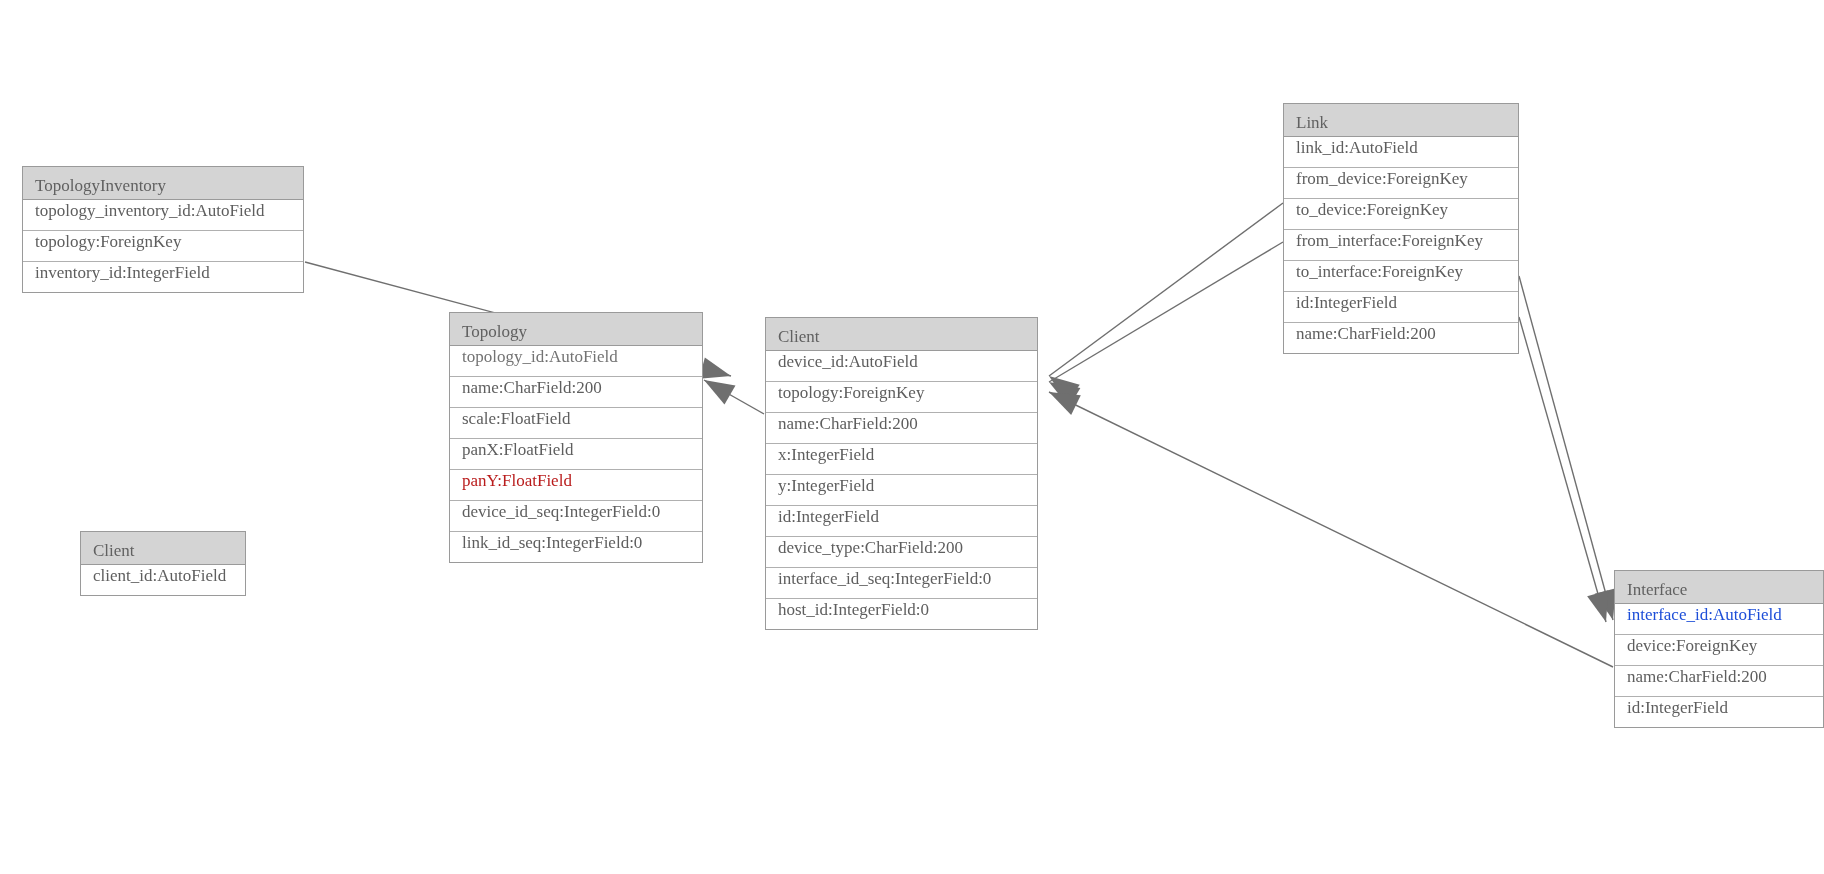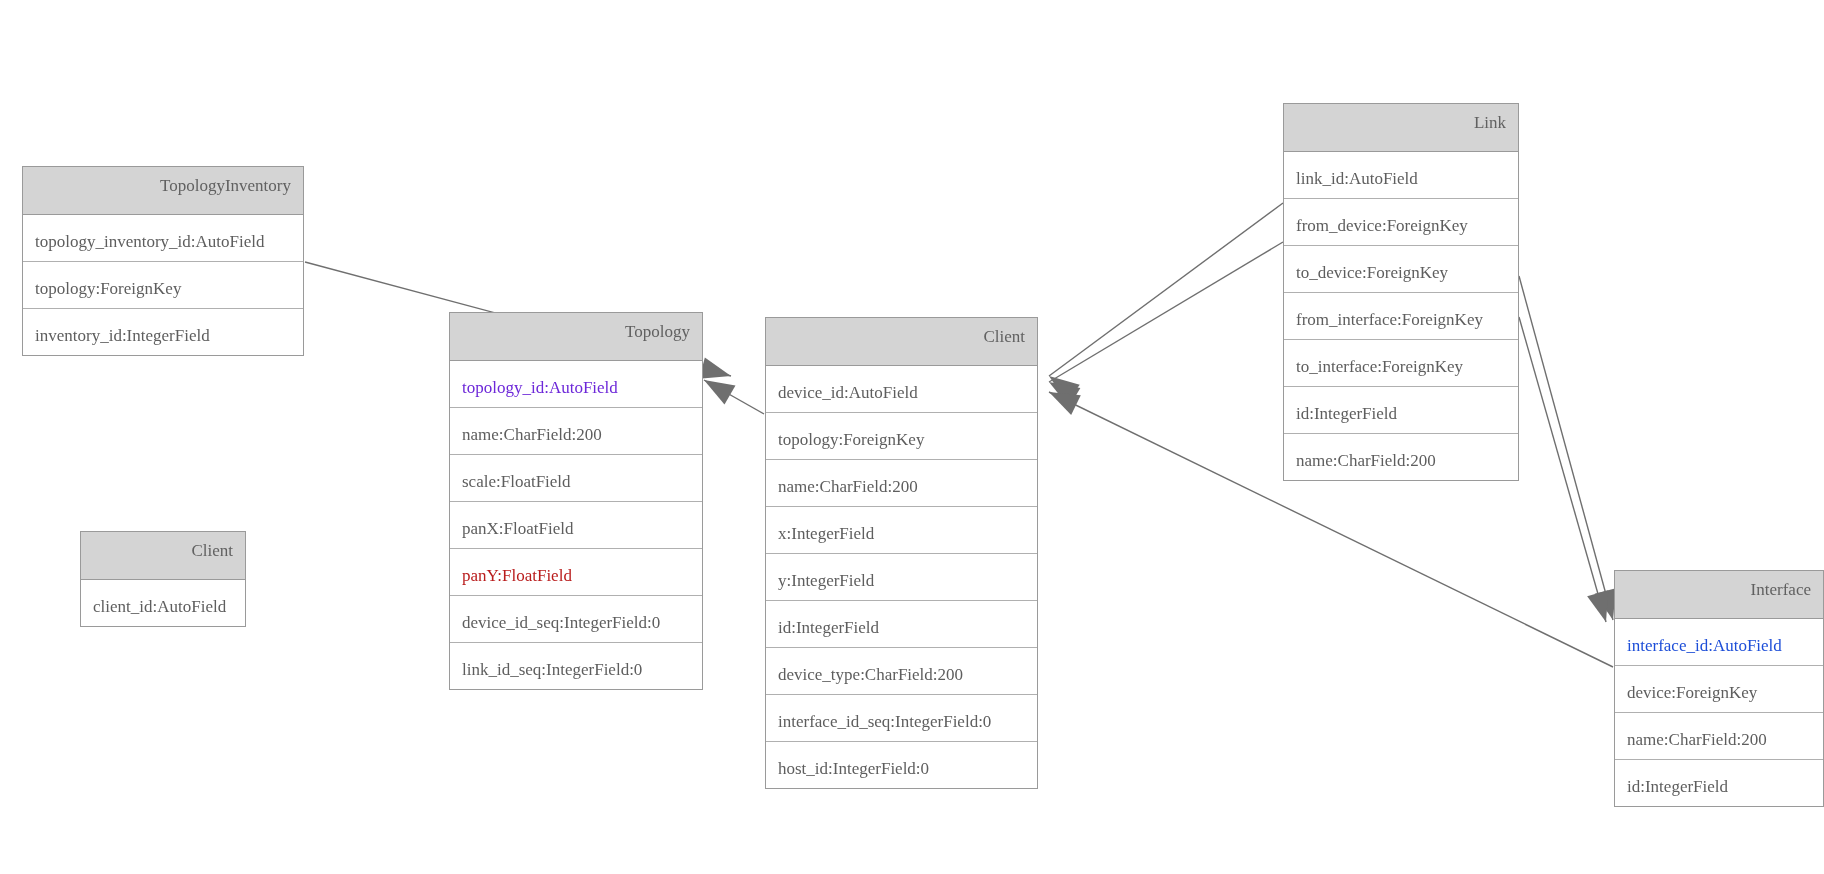--- a/index.html
+++ b/index.html
@@ -33,31 +33,30 @@
     background: #ffffff;
     z-index: 5;
   }
   .entity-header {
     box-sizing: border-box;
     background: #d4d4d4;
     border-bottom: 1px solid #9a9a9a;
     color: #616161;
     font-size: 17px;
     line-height: 1;
-    padding: 10px 12px 20px 12px;
+    padding: 10px 12px 5px 12px;
     white-space: nowrap;
-    text-align: right;
   }
   .entity-field {
     box-sizing: border-box;
     border-bottom: 1px solid #b0b0b0;
     color: #5e5e5e;
     font-size: 17px;
     line-height: 1;
-    padding: 18px 12px 11px 12px;
+    padding: 2px 12px 11px 12px;
     white-space: nowrap;
     background: #ffffff;
   }
   .entity-field:last-child {
     border-bottom: none;
   }
 </style>
 </head>
 <body>
 
@@ -90,21 +89,21 @@
         <div class="entity-field" style="color: rgb(94, 94, 94); border-bottom-color: rgb(176, 176, 176);">topology_inventory_id:AutoField</div>
         <div class="entity-field" style="color: rgb(94, 94, 94); border-bottom-color: rgb(176, 176, 176);">topology:ForeignKey</div>
         <div class="entity-field" style="color: rgb(94, 94, 94); border-bottom-color: rgb(176, 176, 176);">inventory_id:IntegerField</div>
       </div>
       <div class="entity" style="left: 80px; top: 531px; width: 166px; border-color: rgb(154, 154, 154);">
         <div class="entity-header" style="background: rgb(212, 212, 212); border-bottom-color: rgb(154, 154, 154);">Client</div>
         <div class="entity-field" style="color: rgb(94, 94, 94); border-bottom-color: rgb(176, 176, 176);">client_id:AutoField</div>
       </div>
       <div class="entity" style="left: 449px; top: 312px; width: 254px; border-color: rgb(154, 154, 154);">
         <div class="entity-header" style="background: rgb(212, 212, 212); border-bottom-color: rgb(154, 154, 154);">Topology</div>
-        <div class="entity-field" style="color: #6d28d9; border-bottom-color: rgb(176, 176, 176);">topology_id:AutoField</div>
+        <div class="entity-field" style="color: #737373; border-bottom-color: rgb(176, 176, 176);">topology_id:AutoField</div>
         <div class="entity-field" style="color: rgb(94, 94, 94); border-bottom-color: rgb(176, 176, 176);">name:CharField:200</div>
         <div class="entity-field" style="color: rgb(94, 94, 94); border-bottom-color: rgb(176, 176, 176);">scale:FloatField</div>
         <div class="entity-field" style="color: rgb(94, 94, 94); border-bottom-color: rgb(176, 176, 176);">panX:FloatField</div>
         <div class="entity-field" style="color: #b91c1c; border-bottom-color: rgb(176, 176, 176);">panY:FloatField</div>
         <div class="entity-field" style="color: rgb(94, 94, 94); border-bottom-color: rgb(176, 176, 176);">device_id_seq:IntegerField:0</div>
         <div class="entity-field" style="color: rgb(94, 94, 94); border-bottom-color: rgb(176, 176, 176);">link_id_seq:IntegerField:0</div>
       </div>
       <div class="entity" style="left: 765px; top: 317px; width: 273px; border-color: rgb(154, 154, 154);">
         <div class="entity-header" style="background: rgb(212, 212, 212); border-bottom-color: rgb(154, 154, 154);">Client</div>
         <div class="entity-field" style="color: rgb(94, 94, 94); border-bottom-color: rgb(176, 176, 176);">device_id:AutoField</div>

